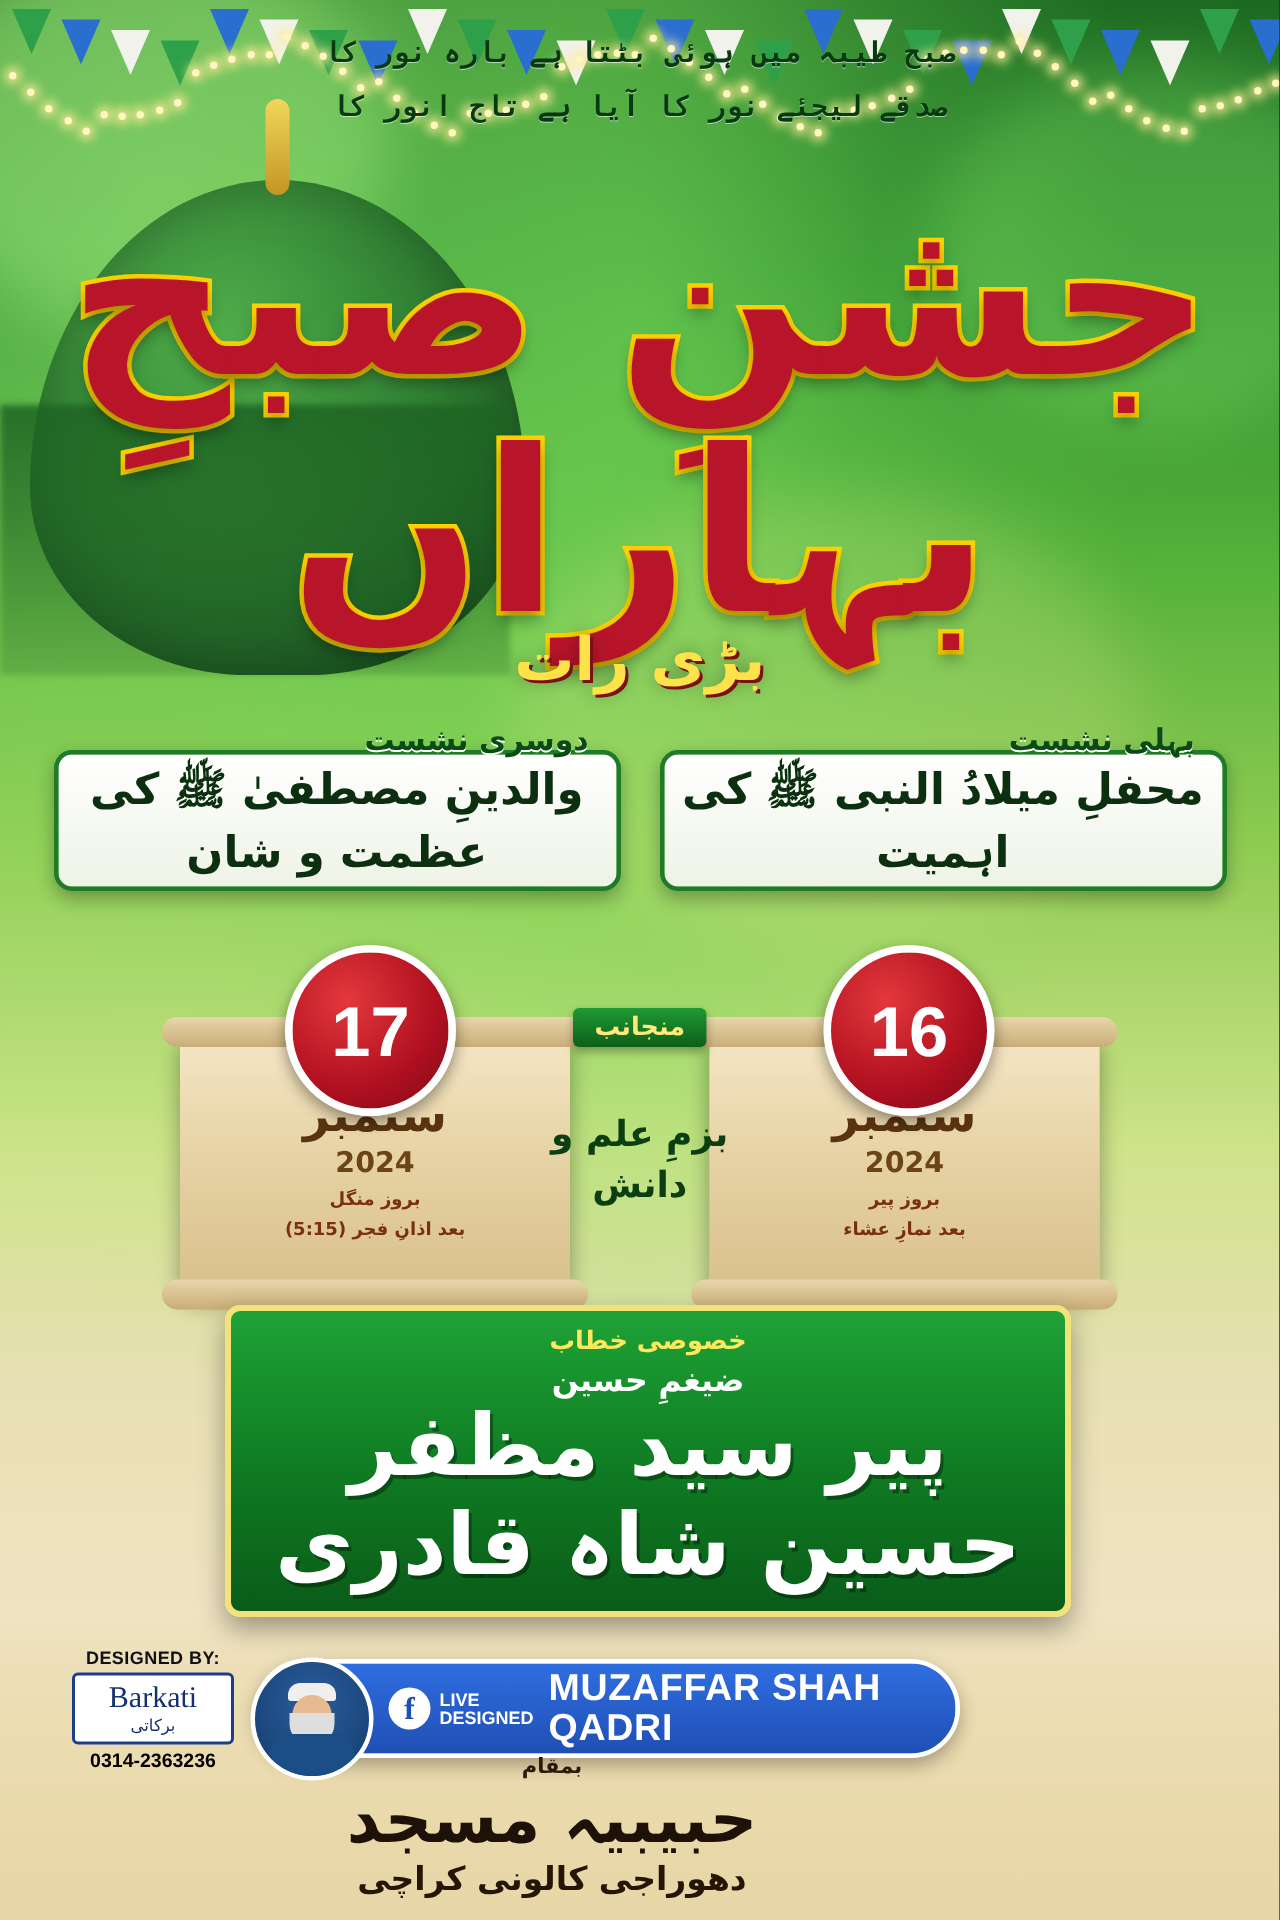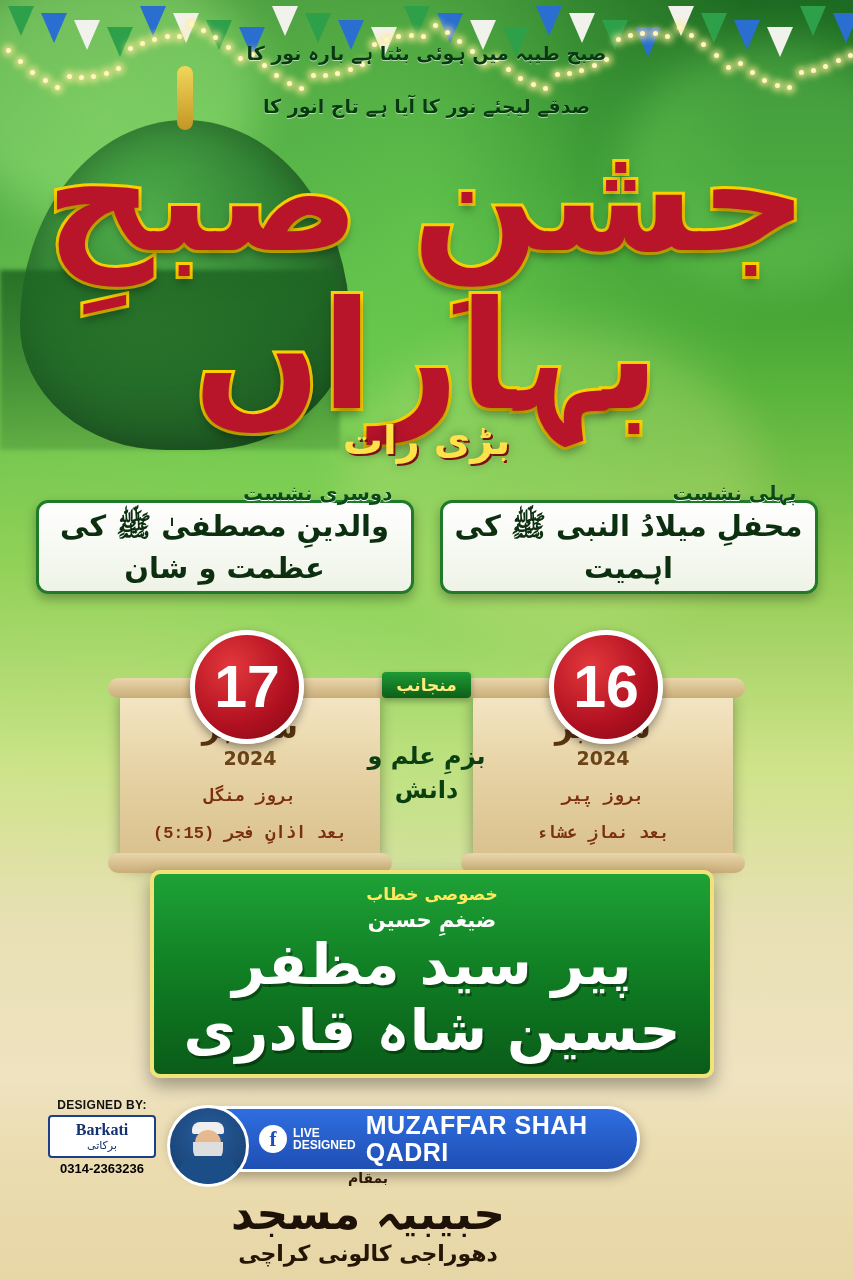--- a/index.html
+++ b/index.html
@@ -51,21 +51,21 @@
   .lightdot{position:absolute;width:5px;height:5px;border-radius:50%;background:#fff6c0;box-shadow:0 0 7px 3px rgba(255,235,150,.9);}
 
   
   .urdu{font-family:"DejaVu Sans", sans-serif; direction:rtl; unicode-bidi:bidi-override;text-align:center;}
 
   .topline{
     position:absolute;top:18px;left:0;width:853px;text-align:center;
     color:#073a10;font-size:19px;line-height:1.9;font-weight:bold;
     text-shadow:0 1px 0 rgba(255,255,255,.55);
   }
-  .topline div{margin:17px auto;}
+  .topline div{margin:0 auto;font-family:Liberation Mono, monospace;}
 
   .title-wrap{
     position:absolute;top:120px;left:0;width:853px;text-align:center;
   }
   .title-main{
     font-size:150px;font-weight:bold;letter-spacing:2px;
     color:#b8142a;
     -webkit-text-stroke:6px #ffd300;
     paint-order:stroke fill;
     text-shadow:0 6px 10px rgba(0,0,0,.35);
@@ -113,28 +113,28 @@
   .scroll:after{bottom:-10px;}
   .scroll-right{right:120px;}
   .scroll-left{left:120px;}
   .scroll-inner{
     position:absolute;inset:14px 12px 12px 12px;
     display:flex;flex-direction:column;align-items:center;justify-content:center;
     color:#4a2a10;text-align:center;
   }
   .date-month{font-size:31px;font-weight:bold;color:#5a3411;line-height:1.1;}
   .date-year{font-size:19px;font-weight:bold;color:#6b4418;margin-top:2px;}
-  .date-note{font-size:17px;font-weight:bold;color:#7a3010;margin-top:16px;font-family:Liberation Mono, monospace;}
+  .date-note{font-size:12px;font-weight:bold;color:#7a3010;margin-top:6px;}
 
   .daybadge{
     position:absolute;top:0;width:104px;height:104px;border-radius:50%;
     background:radial-gradient(circle at 35% 30%,#e3383c 0%,#b01020 60%,#7e0a16 100%);
     border:5px solid #ffffff;
     box-shadow:0 4px 10px rgba(0,0,0,.4);
-    color:#fff;font-size:59px;font-weight:bold;
+    color:#fff;font-size:47px;font-weight:bold;
     display:flex;align-items:center;justify-content:center;
   }
   .badge-right{right:190px;}
   .badge-left{left:190px;}
 
   .center-tag{
     position:absolute;left:50%;top:42px;transform:translateX(-50%);
     width:170px;text-align:center;
   }
   .center-tag .cap{
@@ -158,21 +158,21 @@
   .speaker-name{font-size:57px;font-weight:bold;color:#ffffff;line-height:1.15;text-shadow:2px 3px 0 rgba(0,0,0,.35);}
 
   
   .designed{
     position:absolute;left:48px;top:1098px;width:108px;text-align:center;color:#111;
   }
   .designed .dtitle{font-size:12px;font-weight:bold;letter-spacing:.3px;}
   .designed .dbox{
     margin-top:3px;background:#fff;border:2px solid #1b3f8a;border-radius:4px;padding:4px 2px;
   }
-  .designed .dname{font-family:"Liberation Serif", serif;font-size:16px;font-weight:bold;color:#14326f;}
+  .designed .dname{font-family:"Liberation Serif", serif;font-size:20px;font-weight:normal;color:#14326f;}
   .designed .durdu{font-size:11px;color:#14326f;}
   .designed .dphone{margin-top:3px;font-size:13px;font-weight:bold;color:#000;}
 
   
   .livebar{
     position:absolute;left:170px;top:1106px;width:470px;height:66px;
     background:linear-gradient(180deg,#2f6ee0 0%,#1f4fb4 100%);
     border-radius:33px;border:3px solid #ffffff;
     box-shadow:0 5px 12px rgba(0,0,0,.3);
     display:flex;align-items:center;padding-left:86px;box-sizing:border-box;

